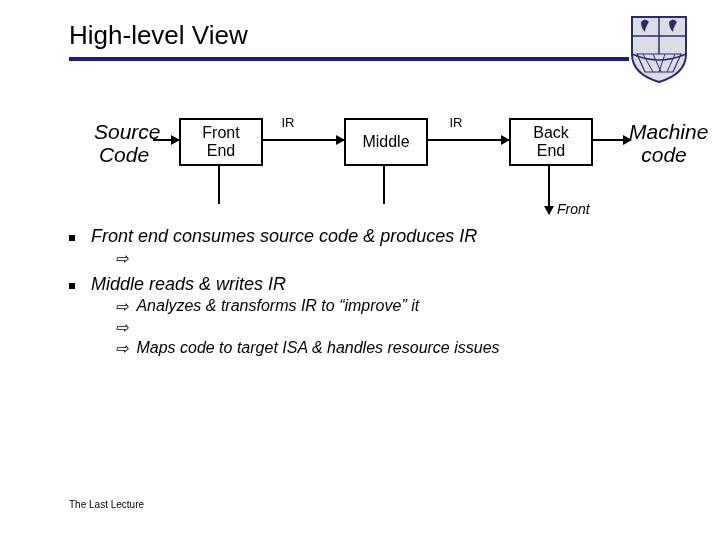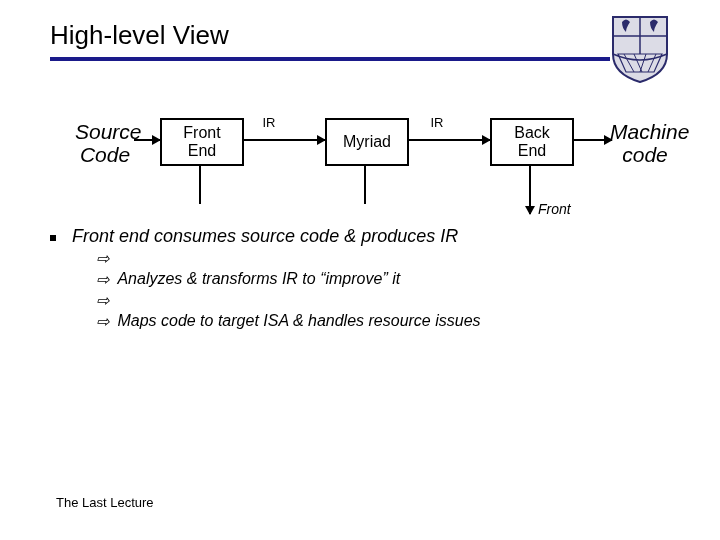--- a/index.html
+++ b/index.html
@@ -11,20 +11,21 @@
     font-family: "Comic Sans MS", "Comic Sans", cursive, sans-serif;
     color: #000;
     position: relative;
   }
   .slide {
     position: relative;
     width: 585px;
     height: 540px;
     box-sizing: border-box;
     padding: 20px 40px 20px 50px;
+    margin-left: 19px;
   }
   .title-row {
     display: flex;
     align-items: flex-start;
     justify-content: space-between;
   }
   .title {
     font-size: 26px;
     font-weight: normal;
   }
@@ -137,23 +138,23 @@
     margin-top: 2px;
     font-size: 16px;
   }
   .arrowmark {
     font-family: "Segoe UI Symbol", Arial, sans-serif;
     margin-right: 8px;
     flex: 0 0 auto;
   }
   .footer {
     position: absolute;
-    left: 56px;
+    left: 50px;
     bottom: 30px;
-    font-size: 13px;
+    font-size: 10px;
   }
 </style>
 </head>
 <body>
 
 <div class="slide">
   <div class="title-row">
     <div>
       <div class="title">High-level View</div>
       <div class="rule"></div>
@@ -176,21 +177,21 @@
   </div>
 
   <div class="diagram">
     <div class="lbl src">Source<br>Code</div>
 
     <div class="arrow a1"></div>
     <div class="box fe">Front<br>End</div>
 
     <div class="lbl ir1">IR</div>
     <div class="arrow a2"></div>
-    <div class="box mid">Myriad</div>
+    <div class="box mid">Middle</div>
 
     <div class="lbl ir2">IR</div>
     <div class="arrow a3"></div>
     <div class="box be">Back<br>End</div>
 
     <div class="arrow a4"></div>
     <div class="lbl mc">Machine<br>code</div>
 
     <div class="errdrop d1"></div>
     <div class="errdrop d2"></div>
@@ -200,20 +201,24 @@
 
   <div class="bullets">
     <div class="b1">
       <span class="dot"></span>
       <span>Front end consumes source code &amp; produces IR</span>
     </div>
     <div class="b2">
       <span class="arrowmark">⇨</span>
     </div>
 
+    <div class="b1">
+      <span class="dot"></span>
+      <span>Middle reads &amp; writes IR</span>
+    </div>
     <div class="b2">
       <span class="arrowmark">⇨</span>
       <span>Analyzes &amp; transforms IR to “improve” it</span>
     </div>
     <div class="b2">
       <span class="arrowmark">⇨</span>
     </div>
 
     <div class="b2">
       <span class="arrowmark">⇨</span>

